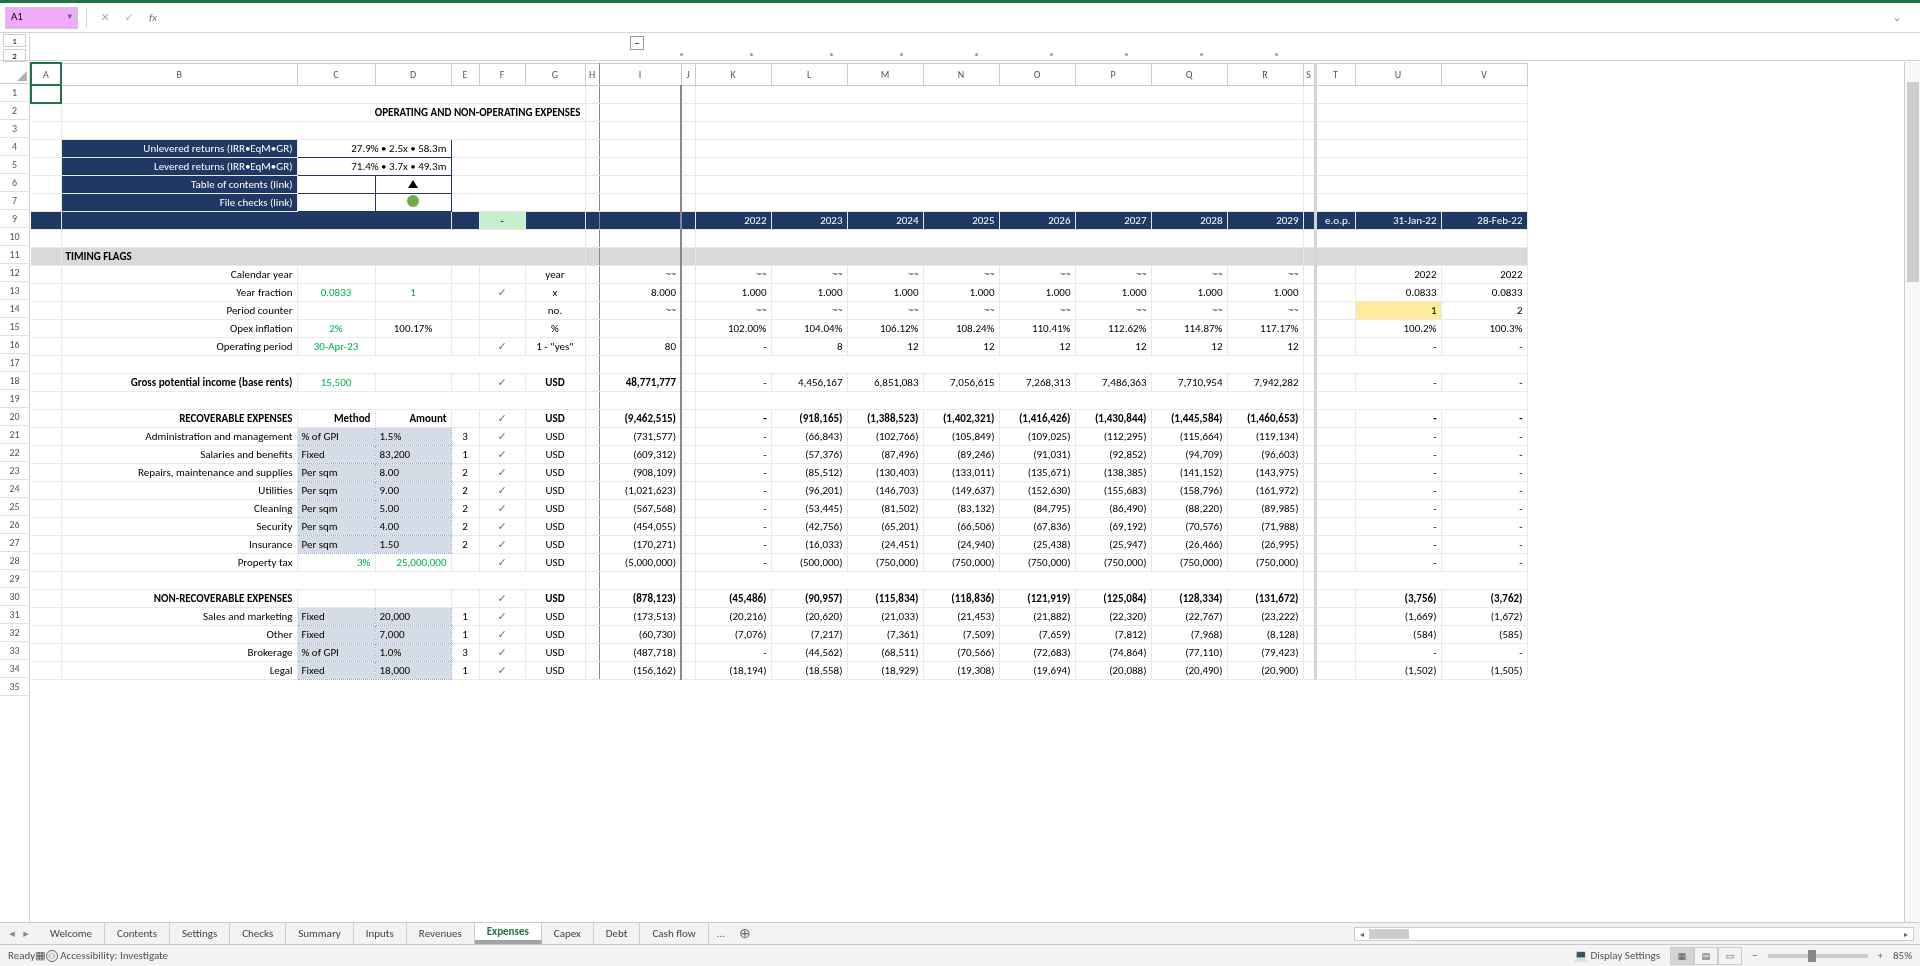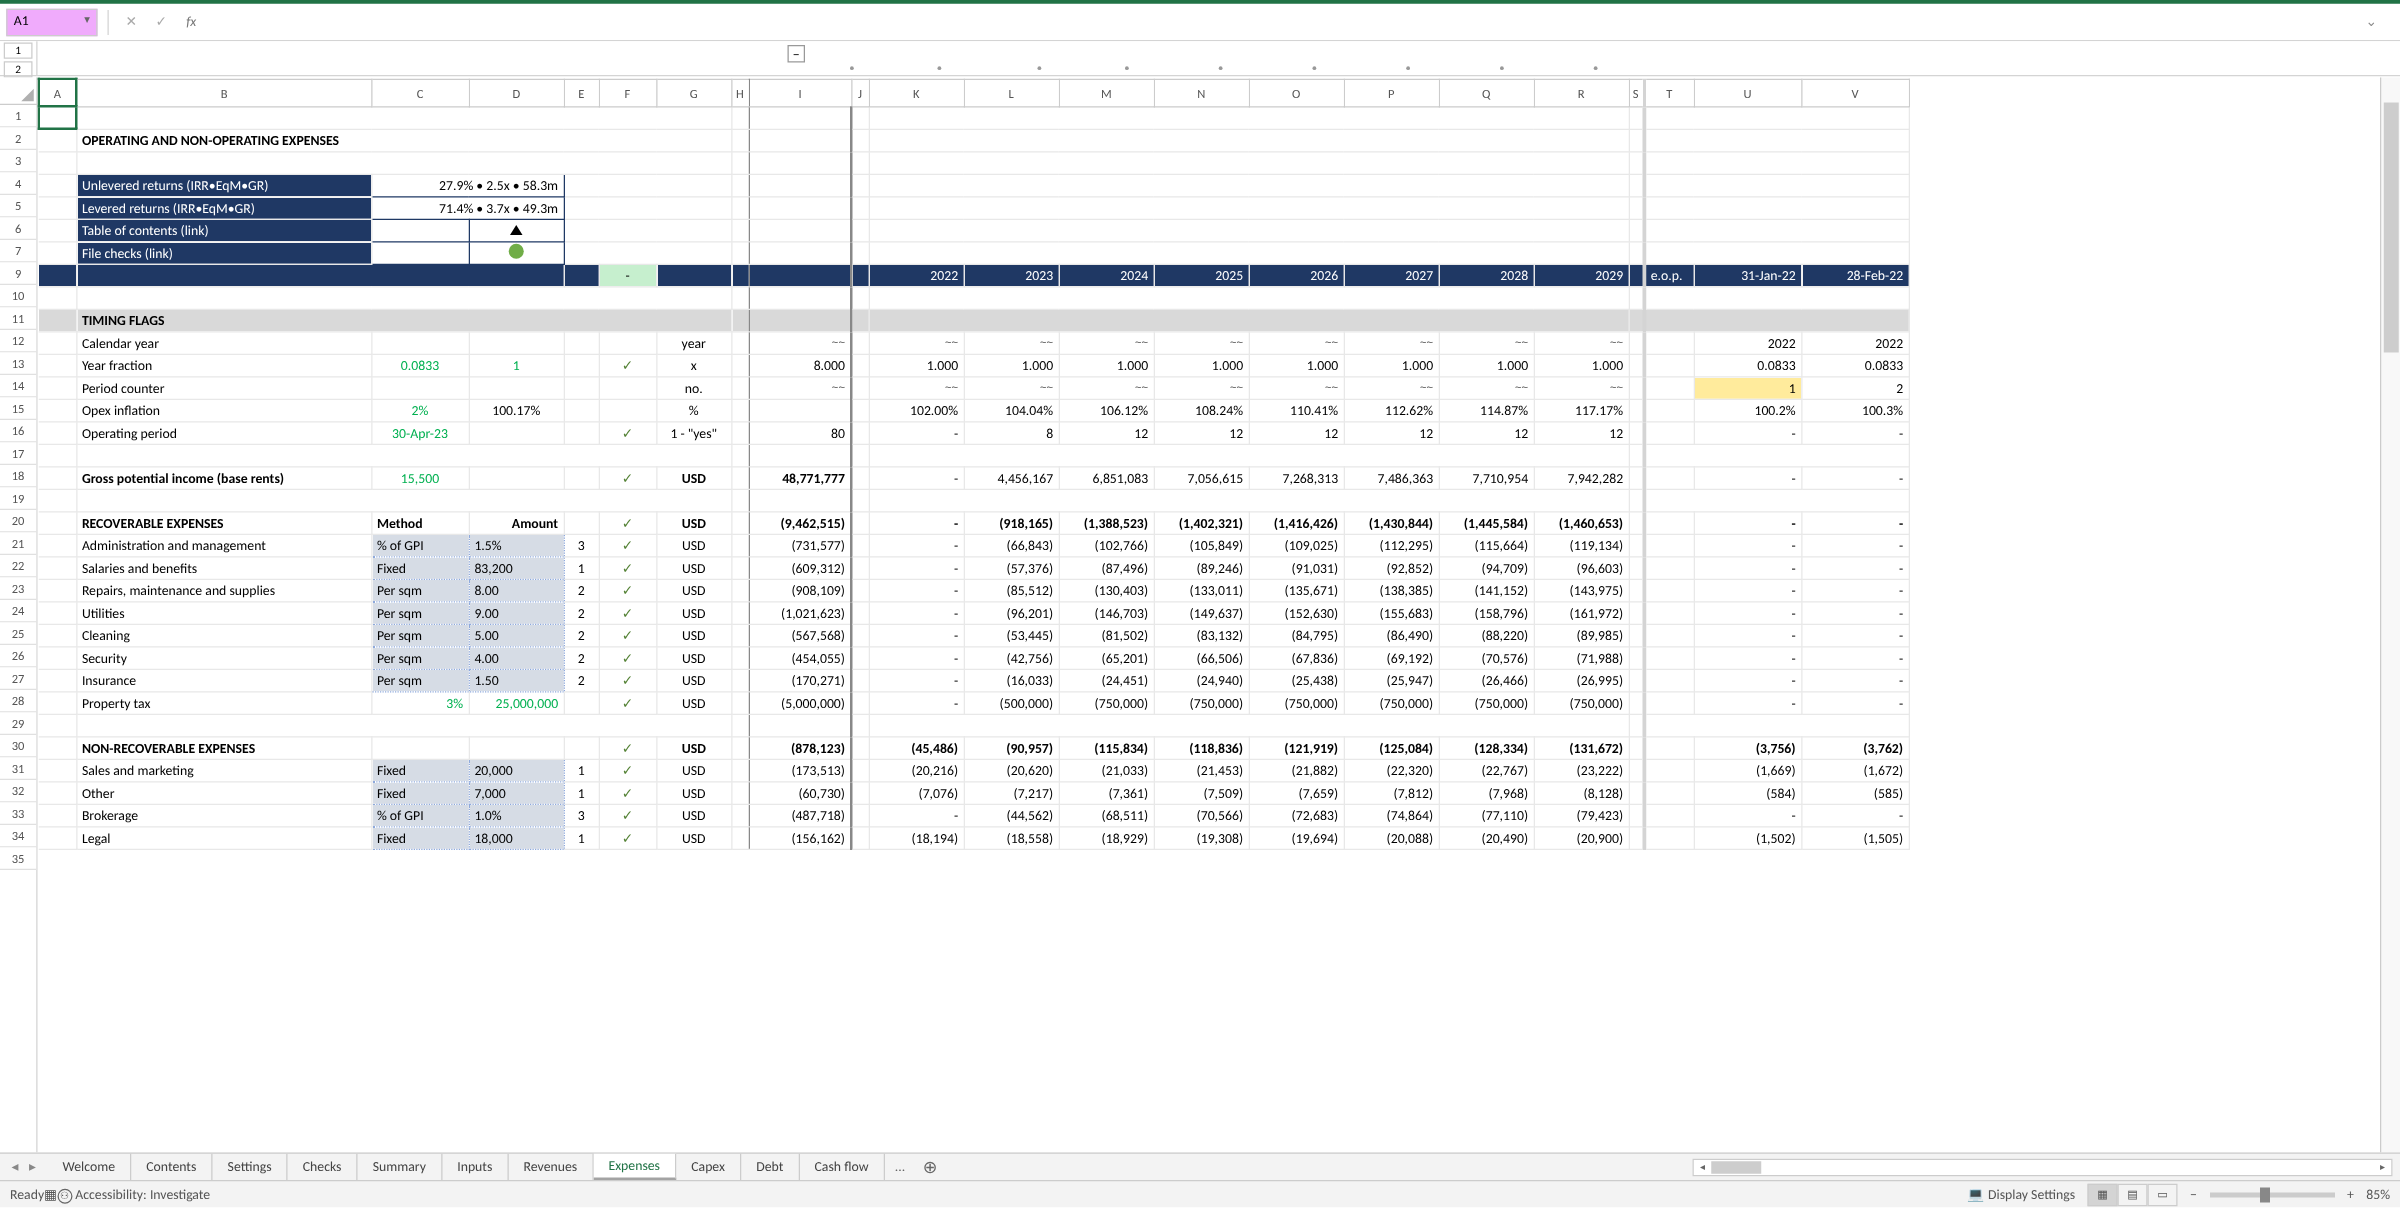--- a/index.html
+++ b/index.html
@@ -20,21 +20,21 @@
 .outline-dot{position:absolute;top:20px;width:3px;height:3px;background:#999;border-radius:50%}
 .grid-wrap{position:absolute;top:62px;left:0;right:0;bottom:44px;display:flex}
 .row-hdrs{width:30px;border-right:1px solid #d4d4d4}
 .row-hdr{height:18px;border-bottom:1px solid #e0e0e0;font-size:10px;text-align:center;color:#555;background:#fff;display:flex;align-items:center;justify-content:center}
 .corner{width:30px;height:22px;border-right:1px solid #d4d4d4;border-bottom:1px solid #ccc;background:#fff;position:relative}
 .corner::after{content:'';position:absolute;right:2px;bottom:2px;width:0;height:0;border-style:solid;border-width:0 0 10px 10px;border-color:transparent transparent #b0b0b0 transparent}
 .sheet{flex:1;overflow:hidden;position:relative}
 table{border-collapse:collapse;table-layout:fixed;font-size:11px}
 th{height:22px;border:1px solid #ccc;font-weight:normal;color:#555;background:#fff;text-align:center;font-size:10px;position:relative}
 td{height:18px;border-right:1px solid #e8e8e8;border-bottom:1px solid #e8e8e8;padding:0 4px;overflow:hidden;white-space:nowrap;text-align:right}
-td.l{text-align:left}
+td.l{text-align:right}
 td.c{text-align:center}
 td.bold{font-weight:bold}
 td.hdr-row{background:#d9d9d9;font-weight:bold;text-align:left}
 .navy{background:#1f3864;color:#fff}
 .green-cell{background:#c6efce}
 .check{color:#548235}
 .green-txt{color:#00b050}
 .thick-r{border-right:2px solid #888!important}
 .frozen-r{border-right:1px solid #888!important}
 .sel{border:2px solid #217346!important}
@@ -43,21 +43,21 @@
 .col-group-border{border-bottom:1px solid #fff!important}
 .tilde{font-family:Arial;font-size:9px;color:#333}
 .orange-cell{background:#ffeb9c}
 .dot-green{display:inline-block;width:12px;height:12px;border-radius:50%;background:#70ad47}
 .arrow-up{display:inline-block;width:0;height:0;border-left:5px solid transparent;border-right:5px solid transparent;border-bottom:8px solid #000}
 .tabs-wrap{position:absolute;bottom:22px;left:0;right:0;height:22px;background:#f3f3f3;border-top:1px solid #ccc;display:flex;align-items:center}
 .tab-nav{display:flex;gap:2px;padding:0 6px;color:#888}
 .tab-nav span{width:12px;text-align:center;cursor:pointer}
 .tabs{display:flex;height:100%}
 .tab{padding:0 12px;height:100%;display:flex;align-items:center;border-right:1px solid #ccc;cursor:pointer;font-size:11px;color:#444}
-.tab.active{background:#fff;color:#217346;border-bottom:2px solid #a3a3a3;font-weight:normal}
+.tab.active{background:#fff;color:#217346;border-bottom:4px solid #a3a3a3;font-weight:bold}
 .tab-add{width:24px;display:flex;align-items:center;justify-content:center;color:#666;font-size:14px}
 .tab-more{padding:0 8px;color:#666}
 .h-scroll{flex:1;display:flex;align-items:center;justify-content:flex-end;padding:0 6px}
 .h-scroll-bar{width:560px;height:14px;border:1px solid #ccc;background:#fff;position:relative;display:flex;align-items:center}
 .h-scroll-arrow{width:14px;height:12px;display:flex;align-items:center;justify-content:center;font-size:8px;color:#666}
 .h-scroll-thumb{position:absolute;left:14px;width:40px;height:10px;background:#cdcdcd;top:1px}
 .status-bar{position:absolute;bottom:0;left:0;right:0;height:22px;background:#f3f3f3;border-top:1px solid #ccc;display:flex;align-items:center;padding:0 8px;font-size:11px;color:#555;justify-content:space-between}
 .status-left{display:flex;align-items:center}
 .status-right{display:flex;gap:10px;align-items:center}
 .view-btns{display:flex}

